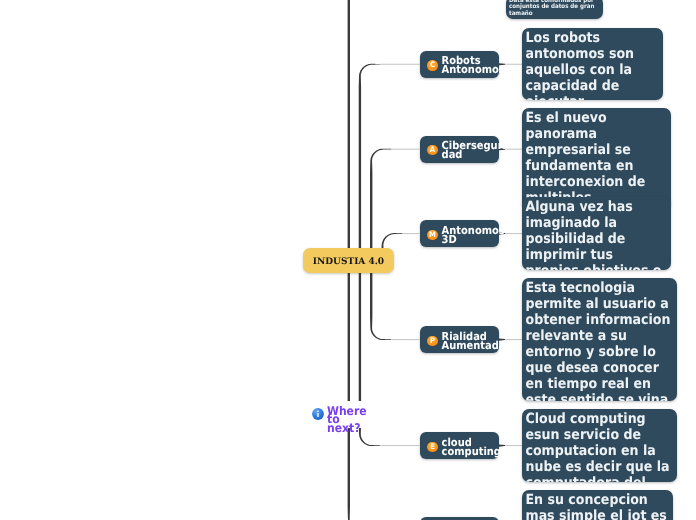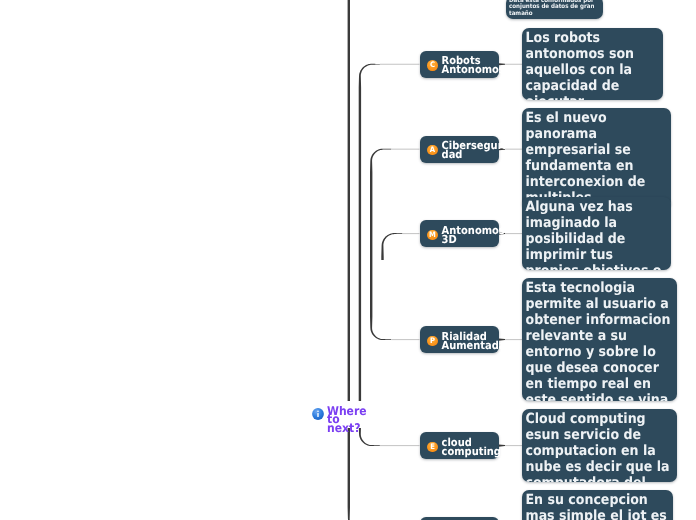--- a/index.html
+++ b/index.html
@@ -137,14 +137,17 @@
       </radialGradient>
     </defs>
     <circle cx="6" cy="6" r="5.9" fill="url(#infoGrad)"></circle>
     <rect x="5.3" y="4.9" width="1.4" height="4.2" rx="0.5" fill="#ffffff"></rect>
     <rect x="5.3" y="2.6" width="1.4" height="1.5" rx="0.6" fill="#ffffff"></rect>
   </svg>
   <span class="lab">Where to
 next?</span>
 </div>
 
+<div class="node central" style="left:302.7px;top:247.6px;width:91px;height:24.5px;">
+  <span>INDUSTIA 4.0</span>
+</div>
 
 </div>
 
 </body></html>

